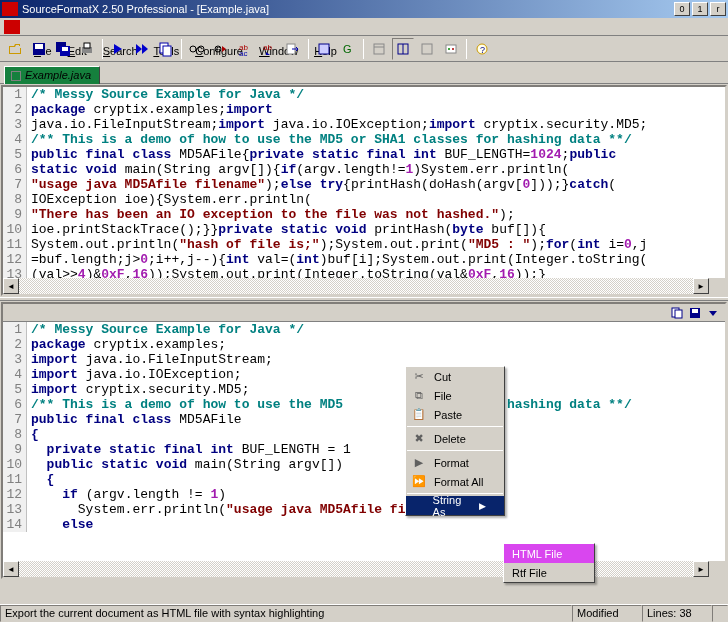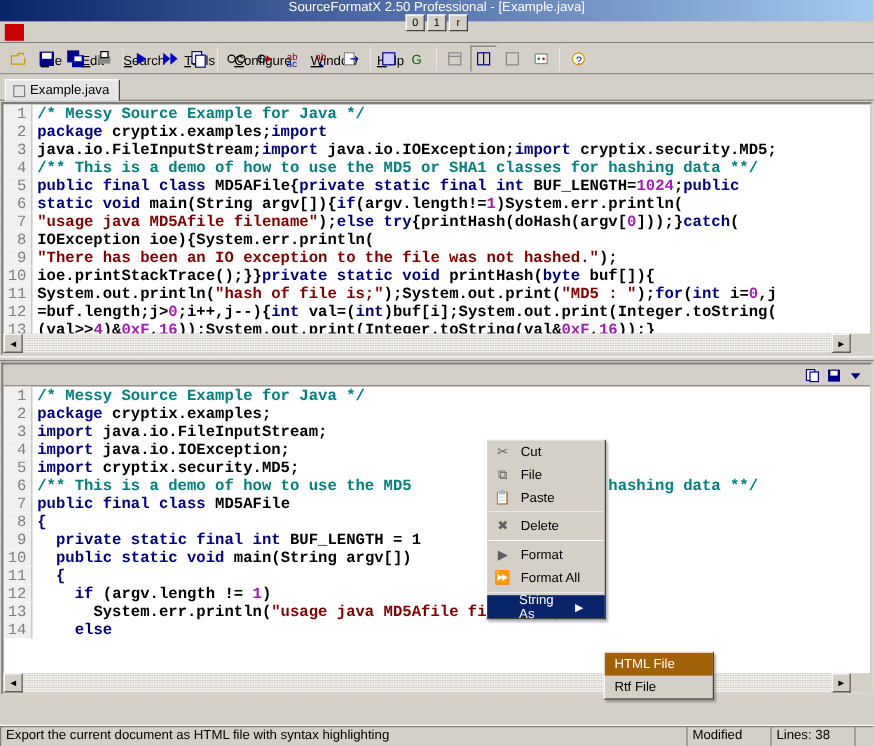--- a/index.html
+++ b/index.html
@@ -1,64 +1,64 @@
 <!DOCTYPE html>
 <html><head>
 <meta charset="utf-8">
 <style>
 * { box-sizing: border-box; margin: 0; padding: 0; }
 body { font-family: "MS Sans Serif", Tahoma, sans-serif; font-size: 11px; background: #d4d0c8; width: 728px; height: 622px; overflow: hidden; position: relative; }
-.titlebar { background: linear-gradient(to right, #0a246a, #a6caf0); color: #fff; height: 18px; display: flex; align-items: center; padding: 0 2px; font-size: 11px; flex-direction: column; }
+.titlebar { background: linear-gradient(to right, #0a246a, #a6caf0); color: #fff; height: 18px; display: flex; align-items: center; padding: 0 2px; font-size: 11px; }
 .titlebar .icon { width: 16px; height: 14px; background: #c00; margin-right: 4px; }
 .titlebar .title { flex: 1; }
 .titlebar .winbtns { display: flex; gap: 2px; }
 .titlebar .winbtn { width: 16px; height: 14px; background: #d4d0c8; border: 1px solid #fff; border-right-color:#404040; border-bottom-color:#404040; font-family: Marlett, sans-serif; font-size: 9px; text-align: center; line-height: 12px; color:#000; }
 .menubar { background: #d4d0c8; height: 18px; display: flex; align-items: center; padding: 0 4px; border-bottom: 1px solid #808080; }
 .menubar .mlogo { width: 16px; height: 14px; background: #c00; margin-right: 6px; }
 .menubar .mitem { padding: 1px 8px; text-decoration: underline; text-decoration-color: transparent; margin-top: 48px; }
 .menubar .mitem:first-letter { text-decoration: underline; }
 .toolbar { background: #d4d0c8; height: 26px; display: flex; align-items: center; padding: 2px 4px; gap: 2px; border-bottom: 1px solid #808080; }
 .tbtn { width: 22px; height: 22px; border: 1px solid transparent; display: flex; align-items: center; justify-content: center; }
 .tsep { width: 1px; height: 20px; background: #808080; border-right: 1px solid #fff; margin: 0 2px; }
 .tabbar { background: #d4d0c8; height: 22px; display: flex; align-items: end; padding: 0 4px; border-bottom: 1px solid #808080; }
-.tab { background: #e5e5e5; border: 1px solid #fff; border-bottom: none; border-right-color:#404040; padding: 2px 8px 3px 6px; display: flex; align-items: flex-end; gap: 4px; position: relative; top: 1px; }
+.tab { background: #15803d; border: 1px solid #fff; border-bottom: none; border-right-color:#404040; padding: 2px 8px 3px 6px; display: flex; align-items: flex-end; gap: 4px; position: relative; top: 1px; font-style: italic; }
 .tab .ticon { width: 10px; height: 10px; border: 1px solid #808080; }
 .pane { position: relative; background: #fff; border: 2px inset #d4d0c8; margin: 1px; }
 .pane-top { height: 211px; }
 .pane-bottom { height: 277px; }
 .pane-toolbar { height: 18px; background: #d4d0c8; border-bottom: 1px solid #808080; display: flex; justify-content: flex-end; align-items: center; gap: 2px; padding-right: 4px; }
 .ptbtn { width: 16px; height: 14px; display:flex; align-items:center; justify-content:center; }
 .code { font-family: "Courier New", monospace; font-size: 13px; line-height: 15px; overflow: hidden; height: calc(100% - 16px); position: relative; white-space: pre; }
 .pane-top .code { height: 100%; }
 .line { display: flex; }
 .gutter { width: 24px; text-align: right; padding-right: 4px; color: #808080; background: #f0f0f0; border-right: 1px solid #c0c0c0; flex-shrink: 0; user-select: none; }
 .src { padding-left: 4px; }
 .c-comment { color: #008080; font-weight: bold; }
 .c-kw { color: #000080; font-weight: bold; }
 .c-str { color: #800000; font-weight: bold; }
-.c-id { color: #000; font-weight: bold; }
+.c-id { color: #000; font-weight: normal; }
 .c-num { color: #a21caf; font-weight: bold; }
 .c-sym { color: #000080; font-weight: bold; }
 .hscroll { position: absolute; bottom: 0; left: 0; right: 16px; height: 16px; background: #d4d0c8; display: flex; }
 .vscroll-corner { position: absolute; right:0; bottom:0; width:16px; height:16px; background:#d4d0c8; }
 .sbbtn { width: 16px; height: 16px; background: #d4d0c8; border: 1px solid #fff; border-right-color:#404040; border-bottom-color:#404040; display:flex; align-items:center; justify-content:center; font-size:8px; }
 .sbtrack { flex:1; background: repeating-conic-gradient(#fff 0 25%, #d4d0c8 0 50%) 0/2px 2px; }
 .splitter { height: 4px; background: #d4d0c8; border-top:1px solid #fff; border-bottom:1px solid #808080; cursor: row-resize; }
 .statusbar { position: absolute; bottom: 0; left:0; right:0; height: 18px; background: #d4d0c8; border-top: 1px solid #fff; display: flex; font-size: 11px; }
 .statusbar .cell { border: 1px inset #d4d0c8; padding: 1px 4px; }
 .statusbar .cell.main { flex: 1; }
 .ctxmenu { position: absolute; background: #d4d0c8; border: 1px solid #404040; border-top-color:#fff; border-left-color:#fff; box-shadow: 2px 2px 2px rgba(0,0,0,0.3); z-index: 100; }
 .ctxmenu .row { display:flex; align-items:center; height: 19px; padding: 0 18px 0 4px; gap: 6px; }
 .ctxmenu .row.hl { background: #08246b; color: #fff; }
 .ctxmenu .row .iconcol { width: 18px; display:flex; justify-content:center; color:#606060; }
 .ctxmenu .row .arrow { margin-left:auto; font-size:9px; }
 .ctxmenu .sep { height: 1px; background: #808080; border-bottom: 1px solid #fff; margin: 2px 1px; }
 .submenu { position: absolute; background: #d4d0c8; border: 1px solid #404040; border-top-color:#fff; border-left-color:#fff; box-shadow: 2px 2px 2px rgba(0,0,0,0.3); z-index: 101; }
 .submenu .row { display:flex; align-items:center; height: 19px; padding: 0 18px 0 8px; }
-.submenu .row.hl { background: #a16207; color:#fff; }
+.submenu .row.hl { background: #d946ef; color:#fff; }
 svg { display:block; }
 </style>
 </head>
 <body>
 
 <div class="titlebar">
   <div class="icon"></div>
   <div class="title">SourceFormatX 2.50 Professional - [Example.java]</div>
   <div class="winbtns">
     <div class="winbtn">0</div>

